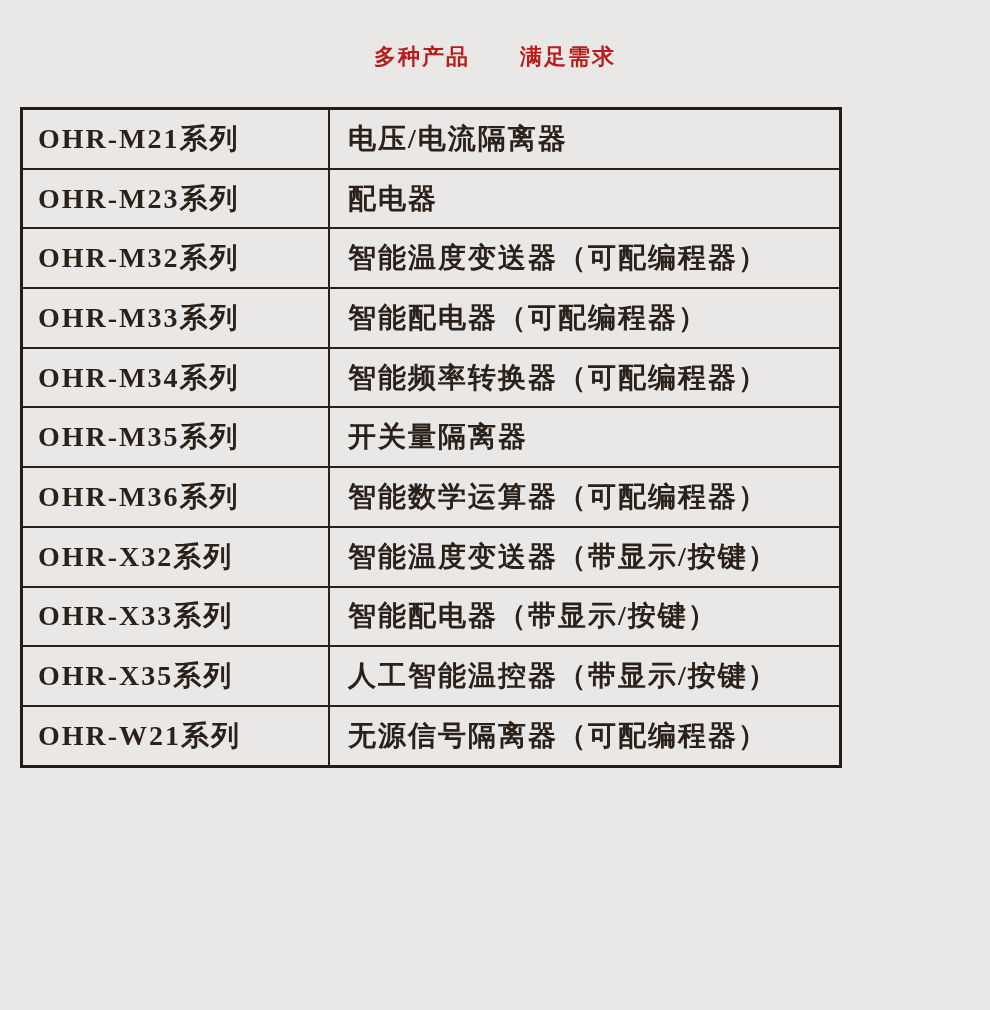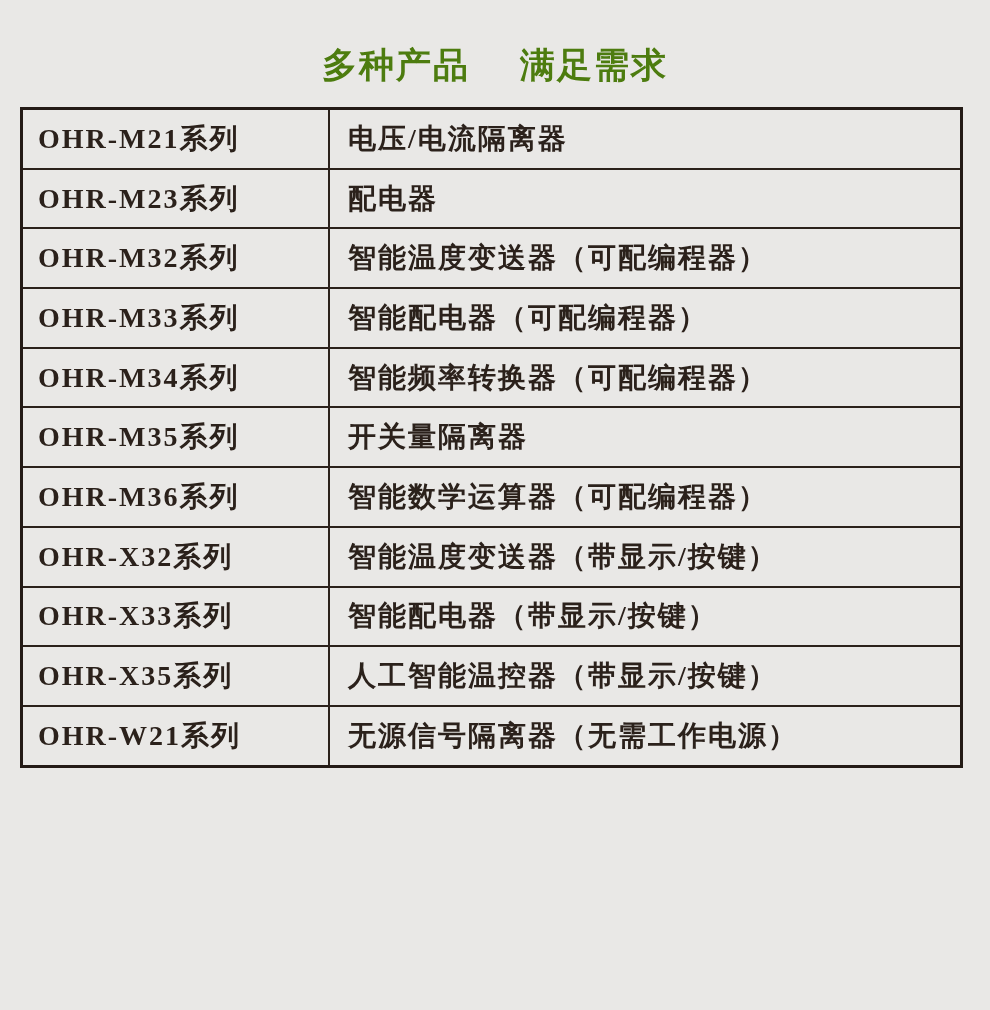--- a/index.html
+++ b/index.html
@@ -18,30 +18,30 @@
     position: absolute;
     top: 42px;
     left: 0;
     width: 100%;
     display: flex;
     justify-content: center;
     align-items: baseline;
     gap: 50px;
     font-family: "Liberation Sans", "DejaVu Sans", sans-serif;
     font-weight: bold;
-    font-size: 35px;
+    font-size: 22px;
     letter-spacing: 2px;
-    color: #4d7c0f;
+    color: #b91c1c;
     white-space: nowrap;
   }
   table.product-table {
     position: absolute;
     top: 107px;
     left: 20px;
-    width: 943px;
+    width: 822px;
     border-collapse: collapse;
     table-layout: fixed;
     border: 3px solid #241b16;
     padding-left: 48px;
   }
   table.product-table td {
     border: 2px solid #2b211b;
     height: 55.7px;
     font-size: 28px;
     font-weight: bold;
@@ -104,16 +104,16 @@
     <tr>
       <td class="col-series">OHR-X33系列</td>
       <td class="col-desc">智能配电器（带显示/按键）</td>
     </tr>
     <tr>
       <td class="col-series">OHR-X35系列</td>
       <td class="col-desc">人工智能温控器（带显示/按键）</td>
     </tr>
     <tr>
       <td class="col-series">OHR-W21系列</td>
-      <td class="col-desc">无源信号隔离器（无需工作电源）</td>
+      <td class="col-desc">无源信号隔离器（可配编程器）</td>
     </tr>
   </tbody>
 </table>
 
 </body></html>

